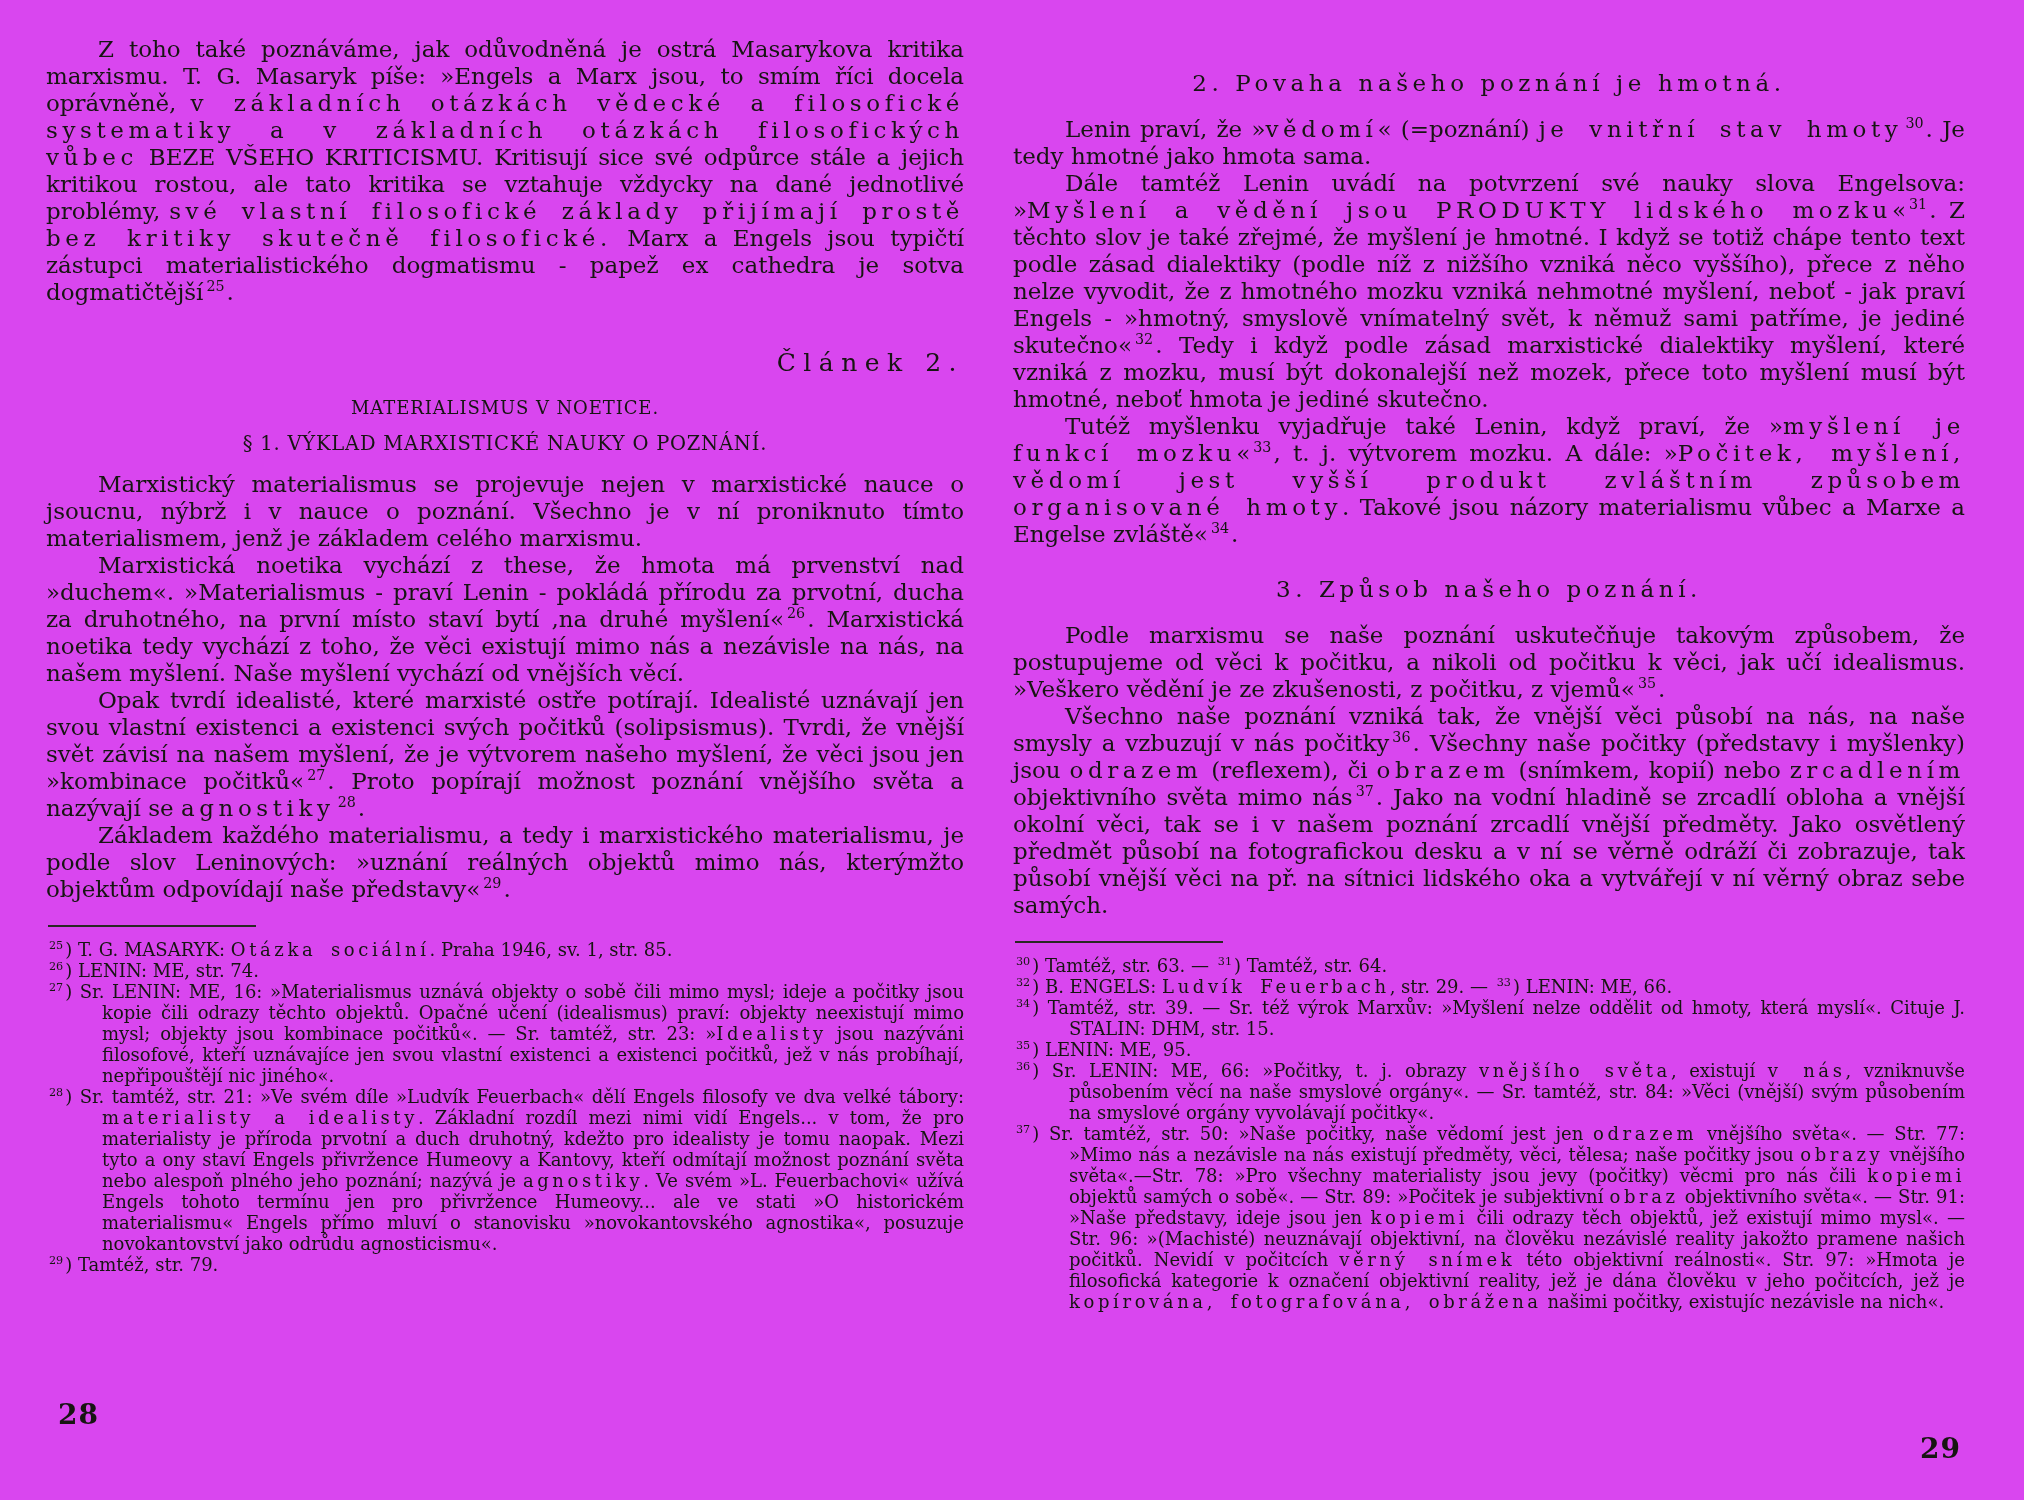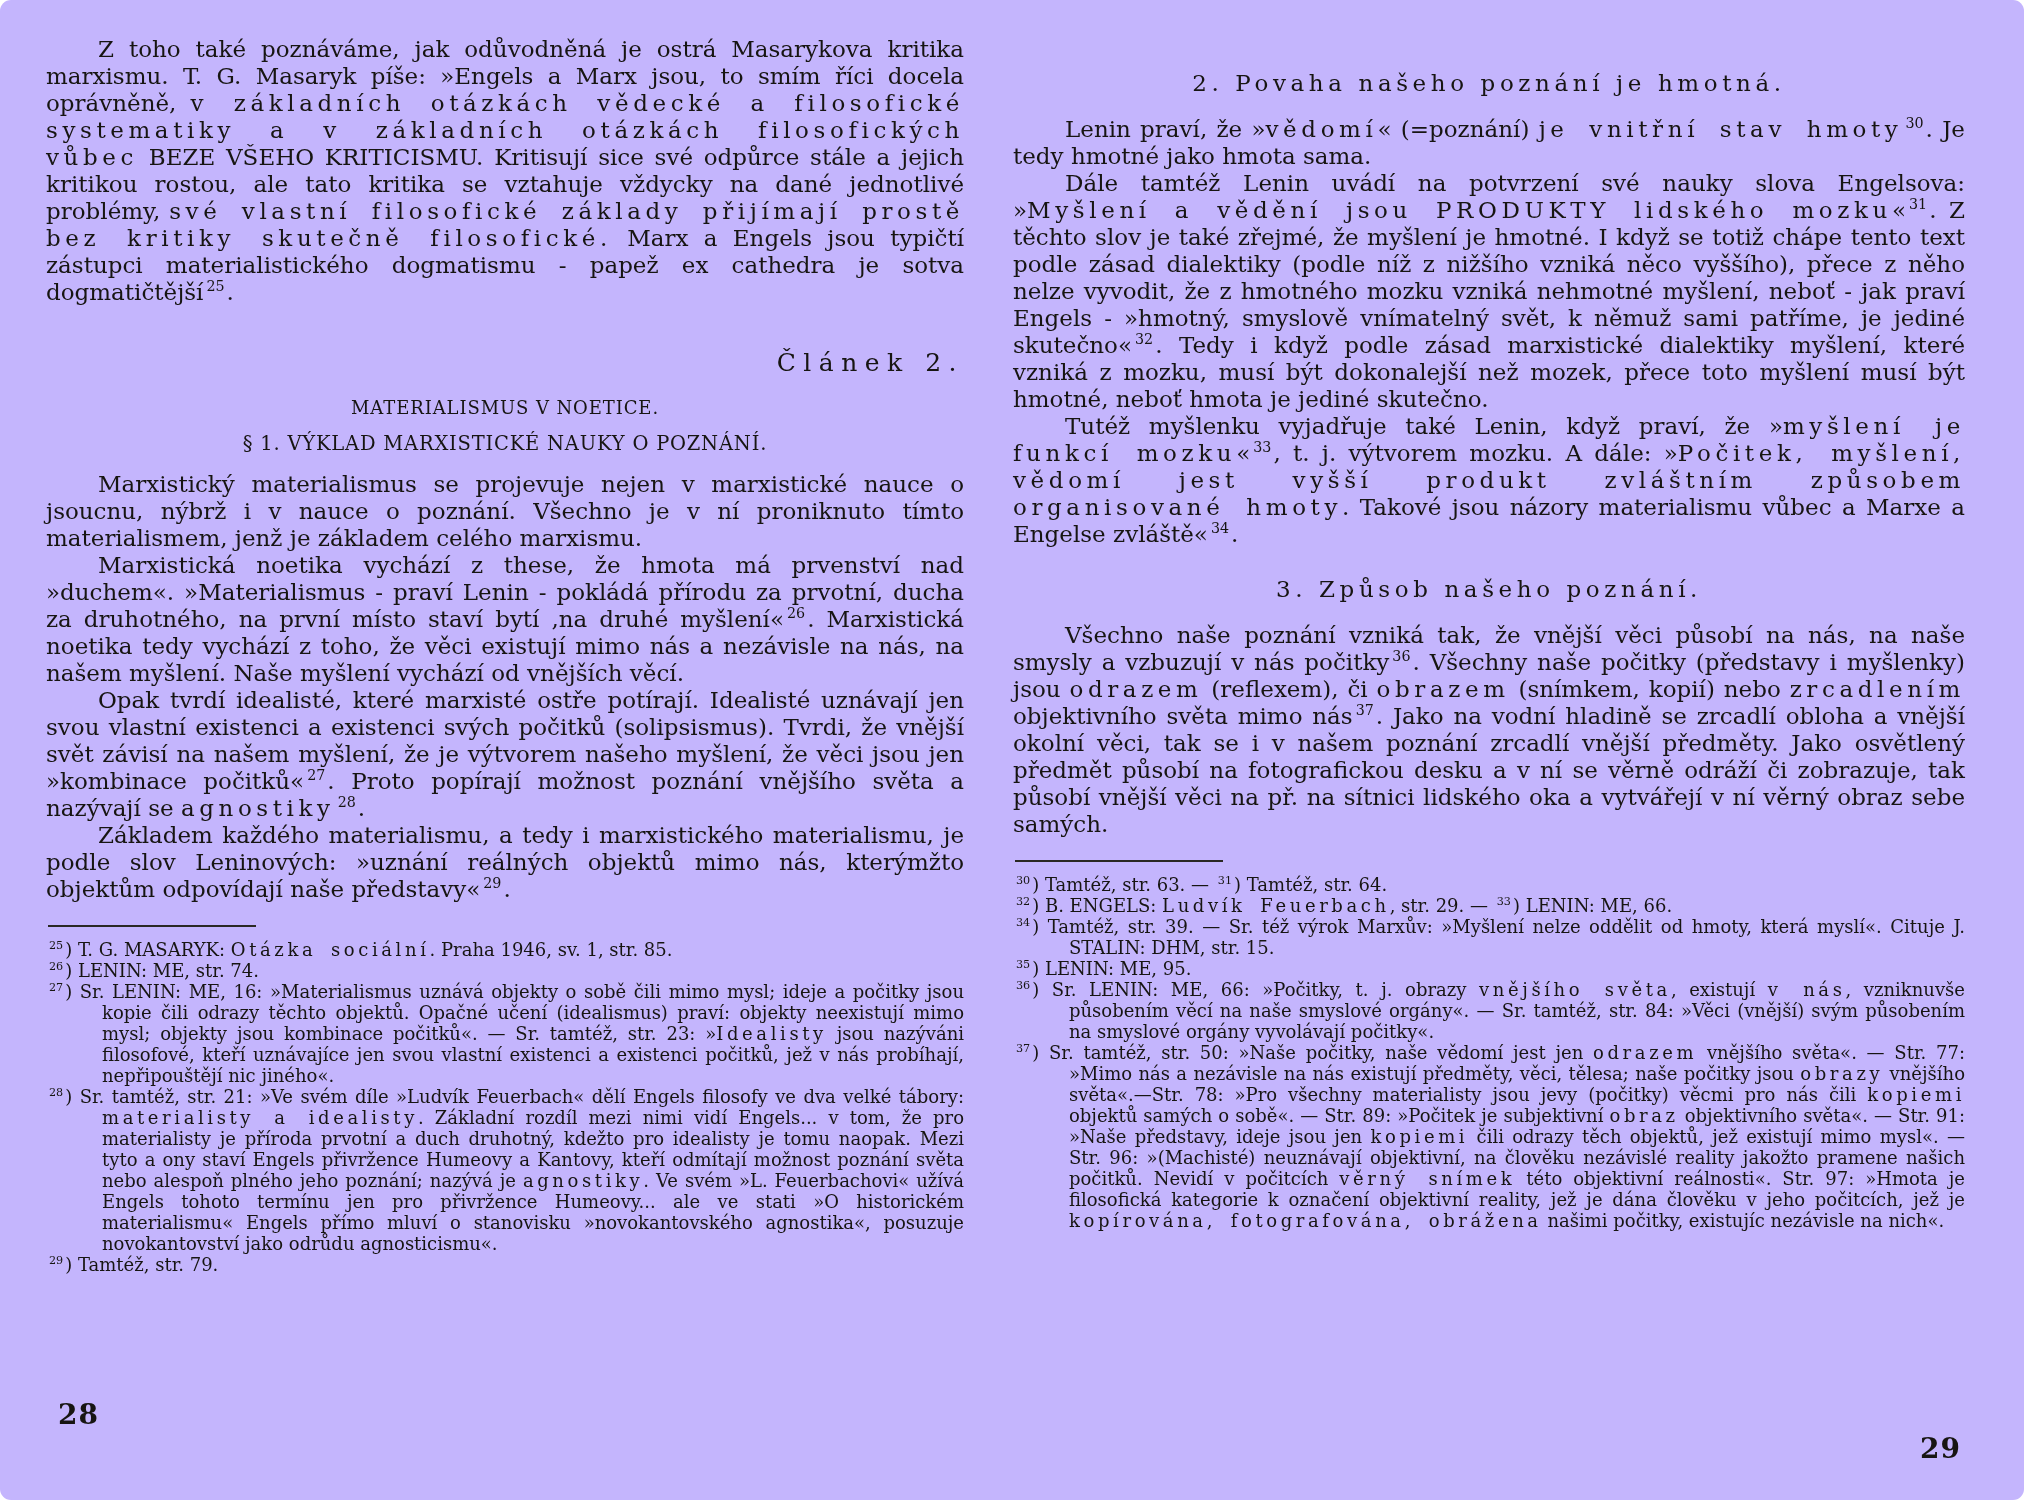--- a/index.html
+++ b/index.html
@@ -85,21 +85,21 @@
     font-size: 28px;
     font-weight: bold;
     letter-spacing: 1px;
   }
   .page-number-left  { left: 58px;   top: 1398px; }
   .page-number-right { left: 1920px; top: 1432px; }
 </style>
 </head>
 <body>
 
-<div class="canvas" style="background: #c4b5fd; color: rgb(23, 21, 18); border-radius: 11px;">
+<div class="canvas" style="background: #d946ef; color: rgb(23, 21, 18);">
   <div class="page page-left">
     <div class="content">
         <div class="blk paragraph"><span>Z toho také poznáváme, jak odůvodněná je ostrá Masarykova kritika marxismu. T. G. Masaryk píše: »Engels a Marx jsou, to smím říci docela oprávněně, </span><span class="sp">v základních otázkách vědecké a filosofické systematiky a v základních otázkách filosofických vůbec</span><span> BEZE VŠEHO KRITICISMU. Kritisují sice své odpůrce stále a jejich kritikou rostou, ale tato kritika se vztahuje vždycky na dané jednotlivé problémy, </span><span class="sp">své vlastní filosofické základy přijímají prostě bez kritiky skutečně filosofické.</span><span> Marx a Engels jsou typičtí zástupci materialistického dogmatismu - papež ex cathedra je sotva dogmatičtější</span><sup>25</sup><span>.</span></div>
         <div class="blk heading-article"><span>Článek 2.</span></div>
         <div class="blk heading-chapter"><span>MATERIALISMUS V NOETICE.</span></div>
         <div class="blk heading-section"><span>§ 1. VÝKLAD MARXISTICKÉ NAUKY O POZNÁNÍ.</span></div>
         <div class="blk paragraph"><span>Marxistický materialismus se projevuje nejen v marxistické nauce o jsoucnu, nýbrž i v nauce o poznání. Všechno je v ní proniknuto tímto materialismem, jenž je základem celého marxismu.</span></div>
         <div class="blk paragraph"><span>Marxistická noetika vychází z these, že hmota má prvenství nad »duchem«. »Materialismus - praví Lenin - pokládá přírodu za prvotní, ducha za druhotného, na první místo staví bytí ,na druhé myšlení«</span><sup>26</sup><span>. Marxistická noetika tedy vychází z toho, že věci existují mimo nás a nezávisle na nás, na našem myšlení. Naše myšlení vychází od vnějších věcí.</span></div>
         <div class="blk paragraph"><span>Opak tvrdí idealisté, které marxisté ostře potírají. Idealisté uznávají jen svou vlastní existenci a existenci svých počitků (solipsismus). Tvrdi, že vnější svět závisí na našem myšlení, že je výtvorem našeho myšlení, že věci jsou jen »kombinace počitků«</span><sup>27</sup><span>. Proto popírají možnost poznání vnějšího světa a nazývají se </span><span class="sp">agnostiky</span><sup>28</sup><span>.</span></div>
         <div class="blk paragraph"><span>Základem každého materialismu, a tedy i marxistického materialismu, je podle slov Leninových: »uznání reálných objektů mimo nás, kterýmžto objektům odpovídají naše představy«</span><sup>29</sup><span>.</span></div>
@@ -111,20 +111,21 @@
         <div class="blk footnote"><sup>29</sup><span>) Tamtéž, str. 79.</span></div>
       </div>
   </div>
   <div class="page page-right">
     <div class="content">
         <div class="blk subheading-center"><span>2. Povaha našeho poznání je hmotná.</span></div>
         <div class="blk paragraph"><span>Lenin praví, že »</span><span class="sp">vědomí</span><span>« (=poznání) </span><span class="sp">je vnitřní stav hmoty</span><sup>30</sup><span>. Je tedy hmotné jako hmota sama.</span></div>
         <div class="blk paragraph"><span>Dále tamtéž Lenin uvádí na potvrzení své nauky slova Engelsova: »</span><span class="sp">Myšlení a vědění jsou PRODUKTY lidského mozku</span><span>«</span><sup>31</sup><span>. Z těchto slov je také zřejmé, že myšlení je hmotné. I když se totiž chápe tento text podle zásad dialektiky (podle níž z nižšího vzniká něco vyššího), přece z něho nelze vyvodit, že z hmotného mozku vzniká nehmotné myšlení, neboť - jak praví Engels - »hmotný, smyslově vnímatelný svět, k němuž sami patříme, je jediné skutečno«</span><sup>32</sup><span>. Tedy i když podle zásad marxistické dialektiky myšlení, které vzniká z mozku, musí být dokonalejší než mozek, přece toto myšlení musí být hmotné, neboť hmota je jediné skutečno.</span></div>
         <div class="blk paragraph"><span>Tutéž myšlenku vyjadřuje také Lenin, když praví, že »</span><span class="sp">myšlení je funkcí mozku</span><span>«</span><sup>33</sup><span>, t. j. výtvorem mozku. A dále: »</span><span class="sp">Počitek, myšlení, vědomí jest vyšší produkt zvláštním způsobem organisované hmoty</span><span>. Takové jsou názory materialismu vůbec a Marxe a Engelse zvláště«</span><sup>34</sup><span>.</span></div>
         <div class="blk subheading-center"><span>3. Způsob našeho poznání.</span></div>
+        <div class="blk paragraph"><span>Podle marxismu se naše poznání uskutečňuje takovým způsobem, že postupujeme od věci k počitku, a nikoli od počitku k věci, jak učí idealismus. »Veškero vědění je ze zkušenosti, z počitku, z vjemů«</span><sup>35</sup><span>.</span></div>
         <div class="blk paragraph"><span>Všechno naše poznání vzniká tak, že vnější věci působí na nás, na naše smysly a vzbuzují v nás počitky</span><sup>36</sup><span>. Všechny naše počitky (představy i myšlenky) jsou </span><span class="sp">odrazem</span><span> (reflexem), či </span><span class="sp">obrazem</span><span> (snímkem, kopií) nebo </span><span class="sp">zrcadlením</span><span> objektivního světa mimo nás</span><sup>37</sup><span>. Jako na vodní hladině se zrcadlí obloha a vnější okolní věci, tak se i v našem poznání zrcadlí vnější předměty. Jako osvětlený předmět působí na fotografickou desku a v ní se věrně odráží či zobrazuje, tak působí vnější věci na př. na sítnici lidského oka a vytvářejí v ní věrný obraz sebe samých.</span></div>
         <hr class="footnote-rule">
         <div class="blk footnote"><sup>30</sup><span>) Tamtéž, str. 63. — </span><sup>31</sup><span>) Tamtéž, str. 64.</span></div>
         <div class="blk footnote"><sup>32</sup><span>) B. ENGELS: </span><span class="sp">Ludvík Feuerbach</span><span>, str. 29. — </span><sup>33</sup><span>) LENIN: ME, 66.</span></div>
         <div class="blk footnote"><sup>34</sup><span>) Tamtéž, str. 39. — Sr. též výrok Marxův: »Myšlení nelze oddělit od hmoty, která myslí«. Cituje J. STALIN: DHM, str. 15.</span></div>
         <div class="blk footnote"><sup>35</sup><span>) LENIN: ME, 95.</span></div>
         <div class="blk footnote"><sup>36</sup><span>) Sr. LENIN: ME, 66: »Počitky, t. j. obrazy </span><span class="sp">vnějšího světa</span><span>, existují </span><span class="sp">v nás</span><span>, vzniknuvše působením věcí na naše smyslové orgány«. — Sr. tamtéž, str. 84: »Věci (vnější) svým působením na smyslové orgány vyvolávají počitky«.</span></div>
         <div class="blk footnote"><sup>37</sup><span>) Sr. tamtéž, str. 50: »Naše počitky, naše vědomí jest jen </span><span class="sp">odrazem</span><span> vnějšího světa«. — Str. 77: »Mimo nás a nezávisle na nás existují předměty, věci, tělesa; naše počitky jsou </span><span class="sp">obrazy</span><span> vnějšího světa«.—Str. 78: »Pro všechny materialisty jsou jevy (počitky) věcmi pro nás čili </span><span class="sp">kopiemi</span><span> objektů samých o sobě«. — Str. 89: »Počitek je subjektivní </span><span class="sp">obraz</span><span> objektivního světa«. — Str. 91: »Naše představy, ideje jsou jen </span><span class="sp">kopiemi</span><span> čili odrazy těch objektů, jež existují mimo mysl«. — Str. 96: »(Machisté) neuznávají objektivní, na člověku nezávislé reality jakožto pramene našich počitků. Nevidí v počitcích </span><span class="sp">věrný snímek</span><span> této objektivní reálnosti«. Str. 97: »Hmota je filosofická kategorie k označení objektivní reality, jež je dána člověku v jeho počitcích, jež je </span><span class="sp">kopírována, fotografována, obrážena</span><span> našimi počitky, existujíc nezávisle na nich«.</span></div>
       </div>
   </div>

